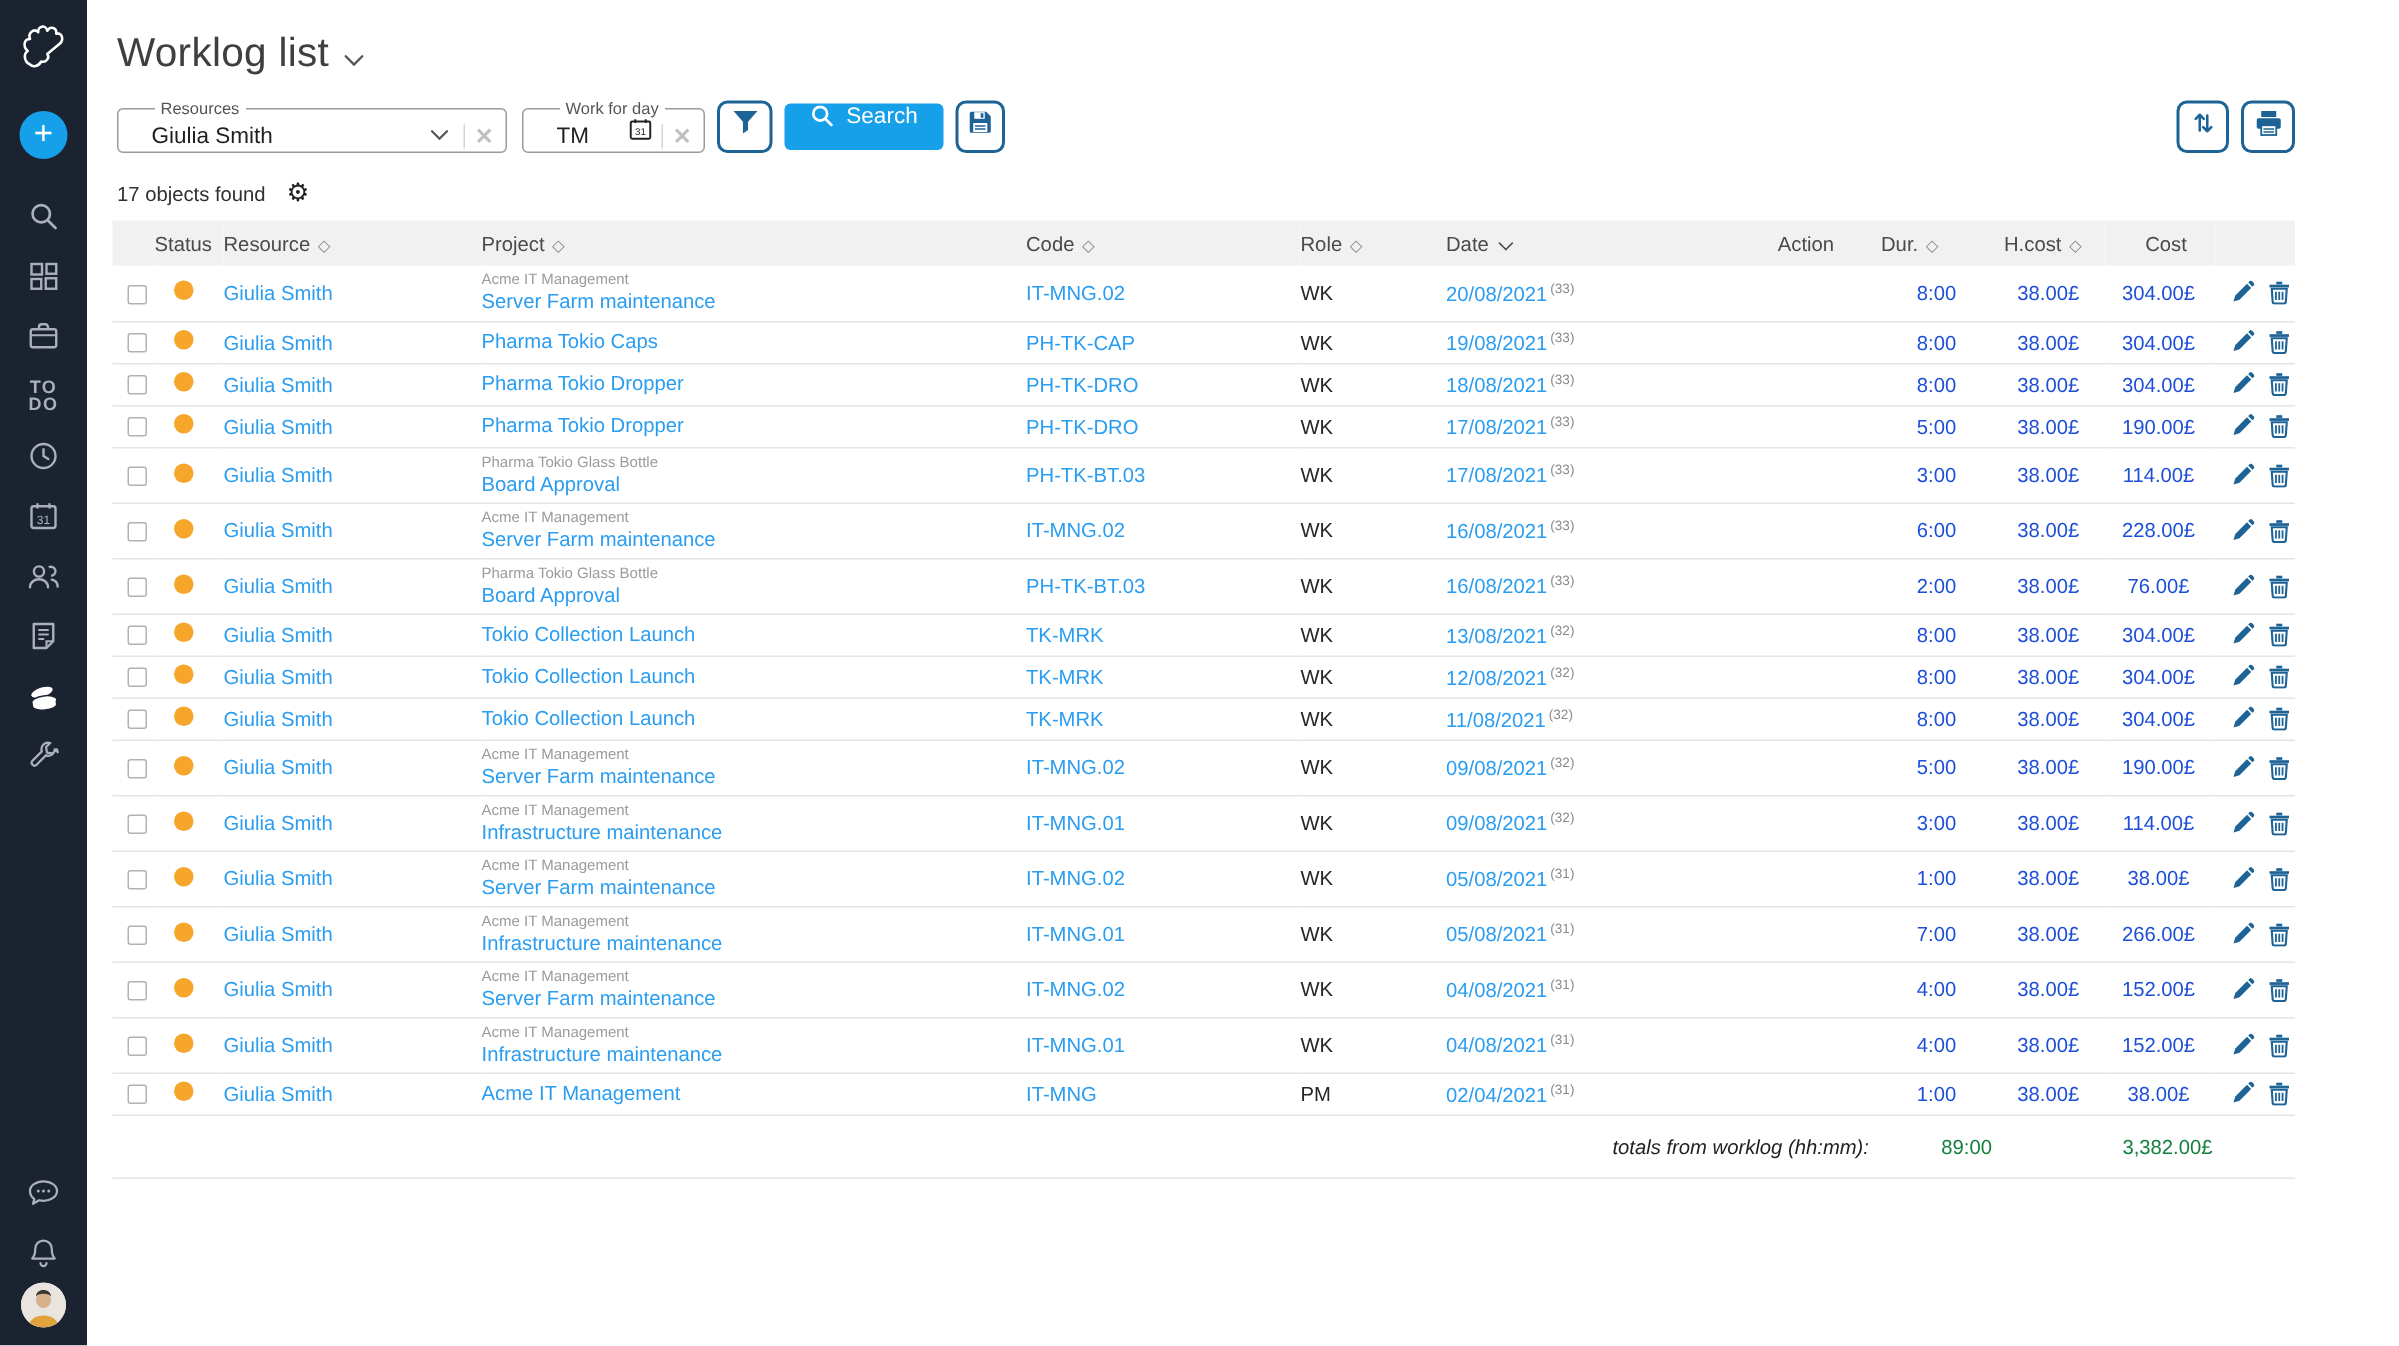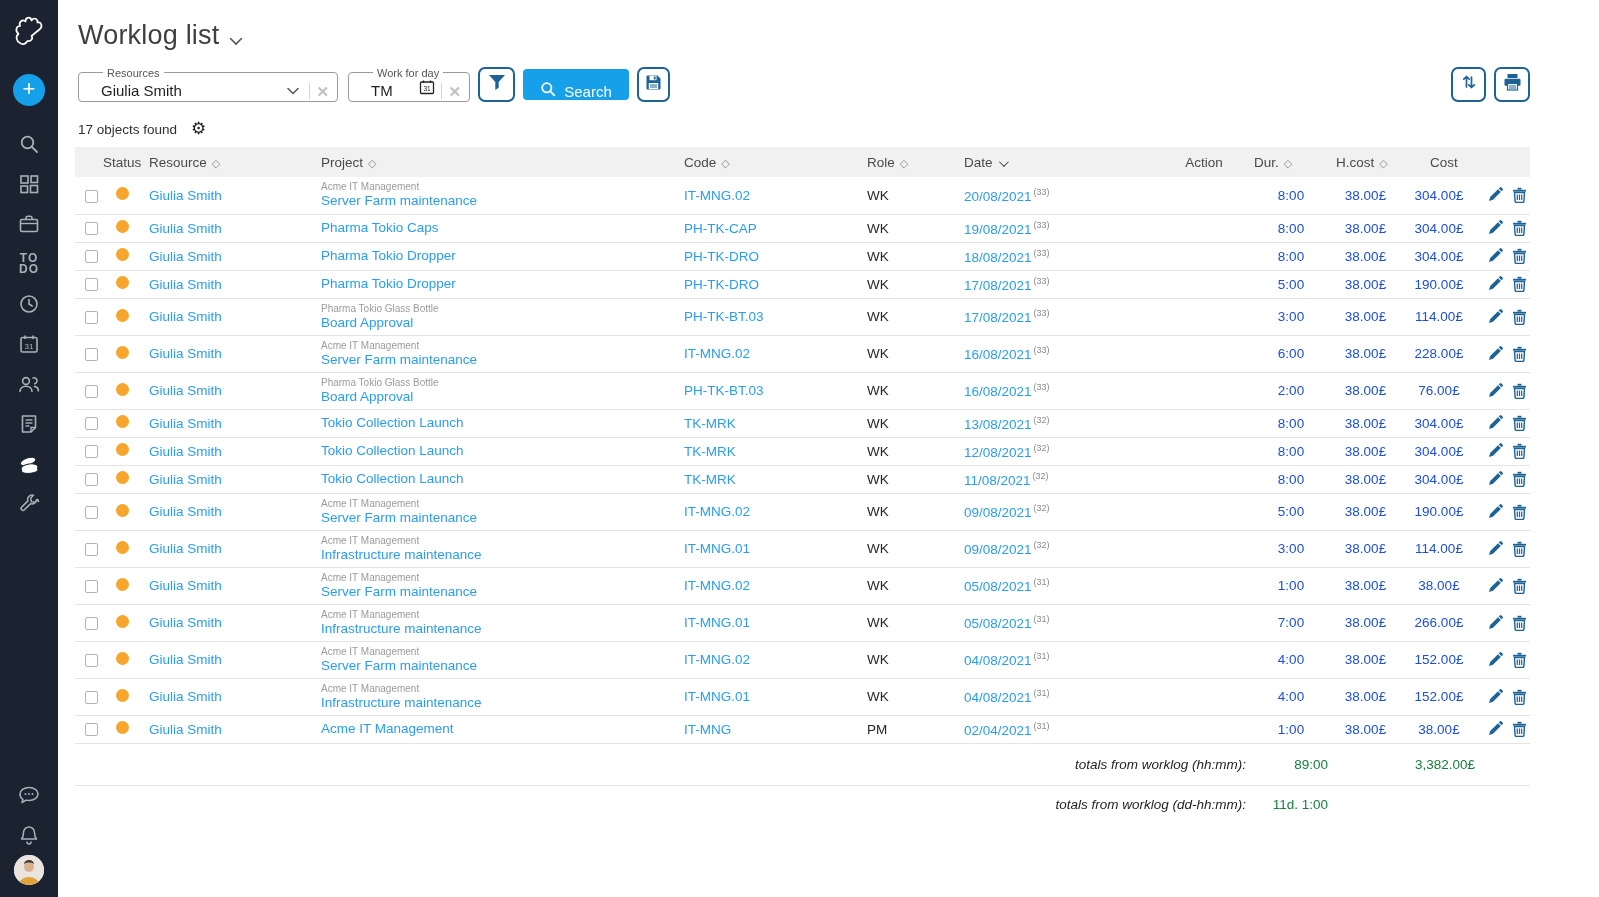--- a/index.html
+++ b/index.html
@@ -28,21 +28,21 @@
   fieldset { border:1px solid #9a9a9a; border-radius:4px; height:35px; padding:0 8px 2px 22px; display:flex; align-items:flex-end; background:#fff; }
   fieldset legend { font-size:11px; color:#555; padding:0 4px; margin-left:2px; }
   .fs-resources { width:260px; }
   .fs-workday { width:122px; margin-left:10px; }
   .fs-value { font-size:15px; color:#1f1f1f; flex:1; white-space:nowrap; overflow:hidden; cursor:pointer; }
   .fs-divider { width:1px; height:16px; background:#d4d4d4; margin:0 6px; }
   .clear-x { color:#c0c0c0; font-size:15px; font-weight:700; cursor:pointer; line-height:1; }
   .chev-sm { margin:2px 4px 0 4px; cursor:pointer; }
 
   .sq-btn { width:37px; height:35px; border:2px solid #1d6396; border-radius:7px; background:#fff; display:flex; align-items:center; justify-content:center; cursor:pointer; margin-left:8px; }
-  .search-btn { height:31px; width:106px; background:#16a0ea; border:none; border-radius:4px; color:#fff; font-size:15px; display:flex; align-items:flex-end; justify-content:center; gap:8px; cursor:pointer; margin-left:8px; font-family:"Liberation Sans",sans-serif; }
+  .search-btn { height:31px; width:106px; background:#16a0ea; border:none; border-radius:4px; color:#fff; font-size:15px; display:flex; align-items:flex-start; justify-content:center; gap:8px; cursor:pointer; margin-left:8px; font-family:"Liberation Sans",sans-serif; }
   .right-btns { margin-left:auto; display:flex; }
 
   
   .results-row { display:flex; align-items:flex-end; margin:17px 0 10px 3px; }
   .results-count { font-size:13.5px; color:#303030; }
   .gear { margin-left:14px; font-size:17px; color:#1f1f1f; cursor:pointer; line-height:1; }
 
   
   table { border-collapse:collapse; table-layout:fixed; width:1455px; }
   thead th { background:#f1f1f1; height:30px; font-size:13.5px; font-weight:400; color:#4a4a4a; text-align:left; white-space:nowrap; }
@@ -893,22 +893,15 @@
   </tr>
 </tbody>
     <tfoot>
       <tr class="totals">
         <td colspan="8" class="tot-label">totals from worklog (hh:mm):</td>
         <td class="tot-val">89:00</td>
         <td></td>
         <td class="tot-val">3,382.00£</td>
         <td></td>
       </tr>
-      <tr class="totals2">
-        <td colspan="8" class="tot-label">totals from worklog (dd-hh:mm):</td>
-        <td class="tot-val">11d. 1:00</td>
-        <td></td>
-          <td></td>
-          <td></td>
-      </tr>
     </tfoot>
   </table>
 </div>
 
 </body></html>

